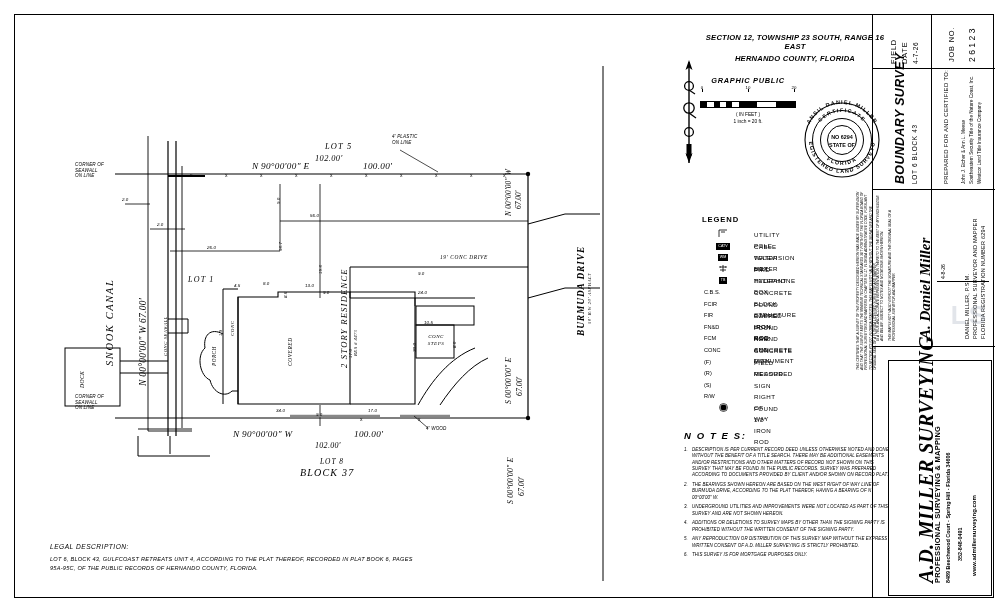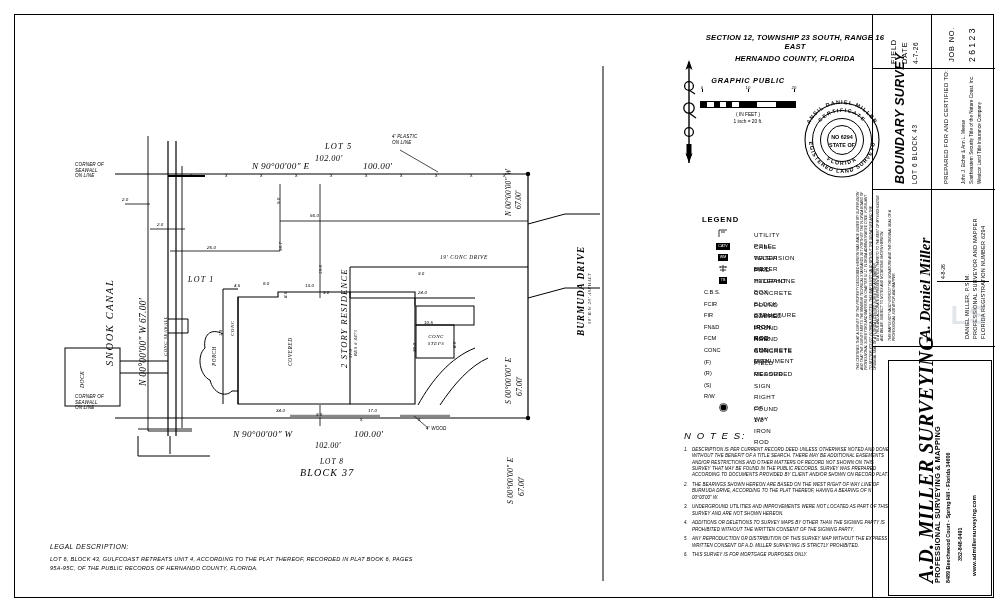--- a/index.html
+++ b/index.html
@@ -38,21 +38,21 @@
   .lgrow{position:relative;height:11.6px;}
   .lgsym{position:absolute;left:0;top:0;width:42px;text-align:center;
          font-size:5.6px;font-family:"Liberation Sans",sans-serif;line-height:11px;}
   .lgtxt{position:absolute;left:52px;top:0;font-size:6.2px;line-height:11px;
          letter-spacing:.45px;font-family:"Liberation Sans",sans-serif;}
   .symbox{display:inline-block;border:1px solid #000;background:#000;color:#fff;
           font-size:3.6px;line-height:5px;padding:0 1px;vertical-align:middle;}
 
   
   #notes{position:absolute;left:684px;top:430px;width:208px;}
-  #notes h4{margin:0 0 6px 0;font-size:9.5px;font-style:italic;font-weight:normal;
+  #notes h4{margin:0 0 6px 0;font-size:9.5px;font-style:italic;font-weight:bold;
             letter-spacing:1.6px;font-family:"Liberation Sans",sans-serif;}
   .note{position:relative;font-size:4.45px;line-height:1.42;font-style:italic;
         margin-bottom:3.4px;padding-left:8px;letter-spacing:.08px;
         font-family:"Liberation Sans",sans-serif;text-align:left;}
   .note .num{position:absolute;left:0;top:0;}
 
   
   #legal{position:absolute;left:50px;top:543px;width:370px;}
   #legal .lt{font-size:6.6px;font-style:italic;letter-spacing:.5px;
              font-family:"Liberation Sans",sans-serif;}

